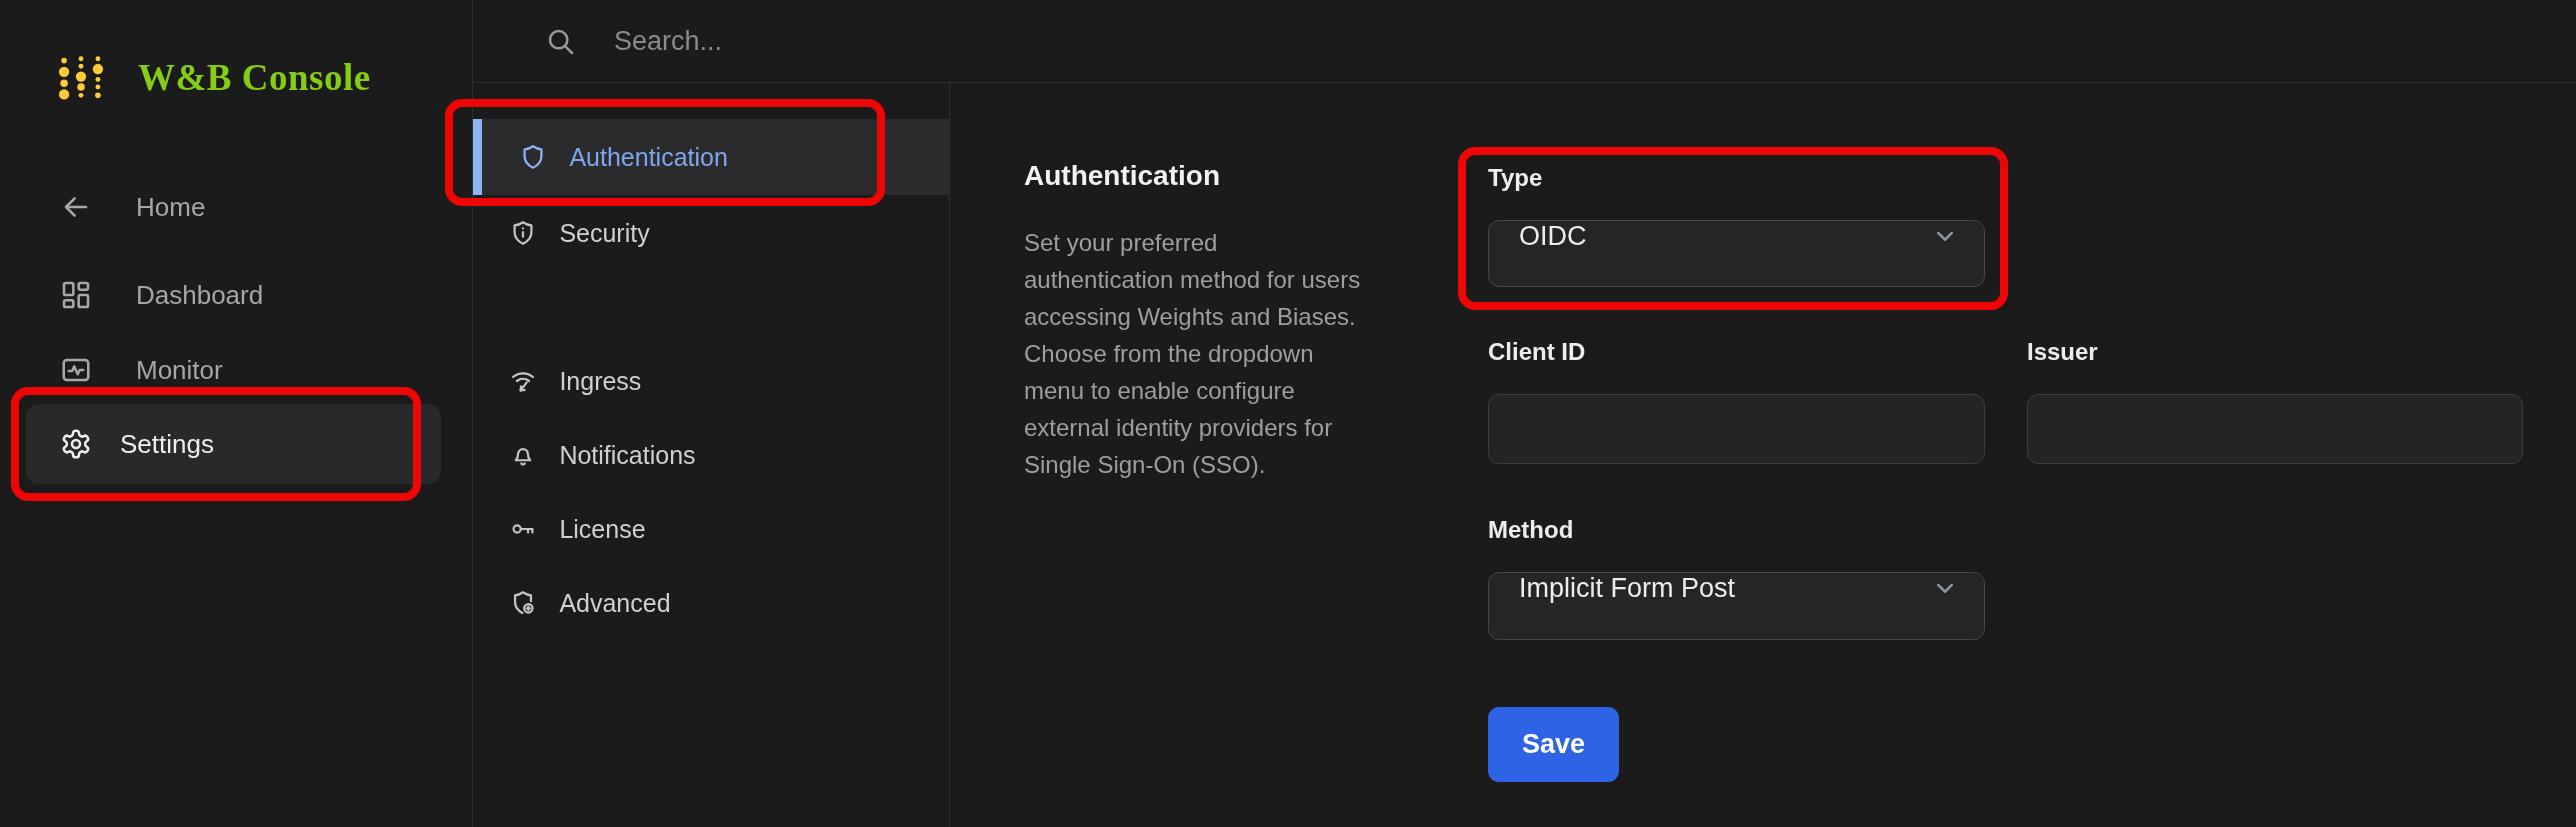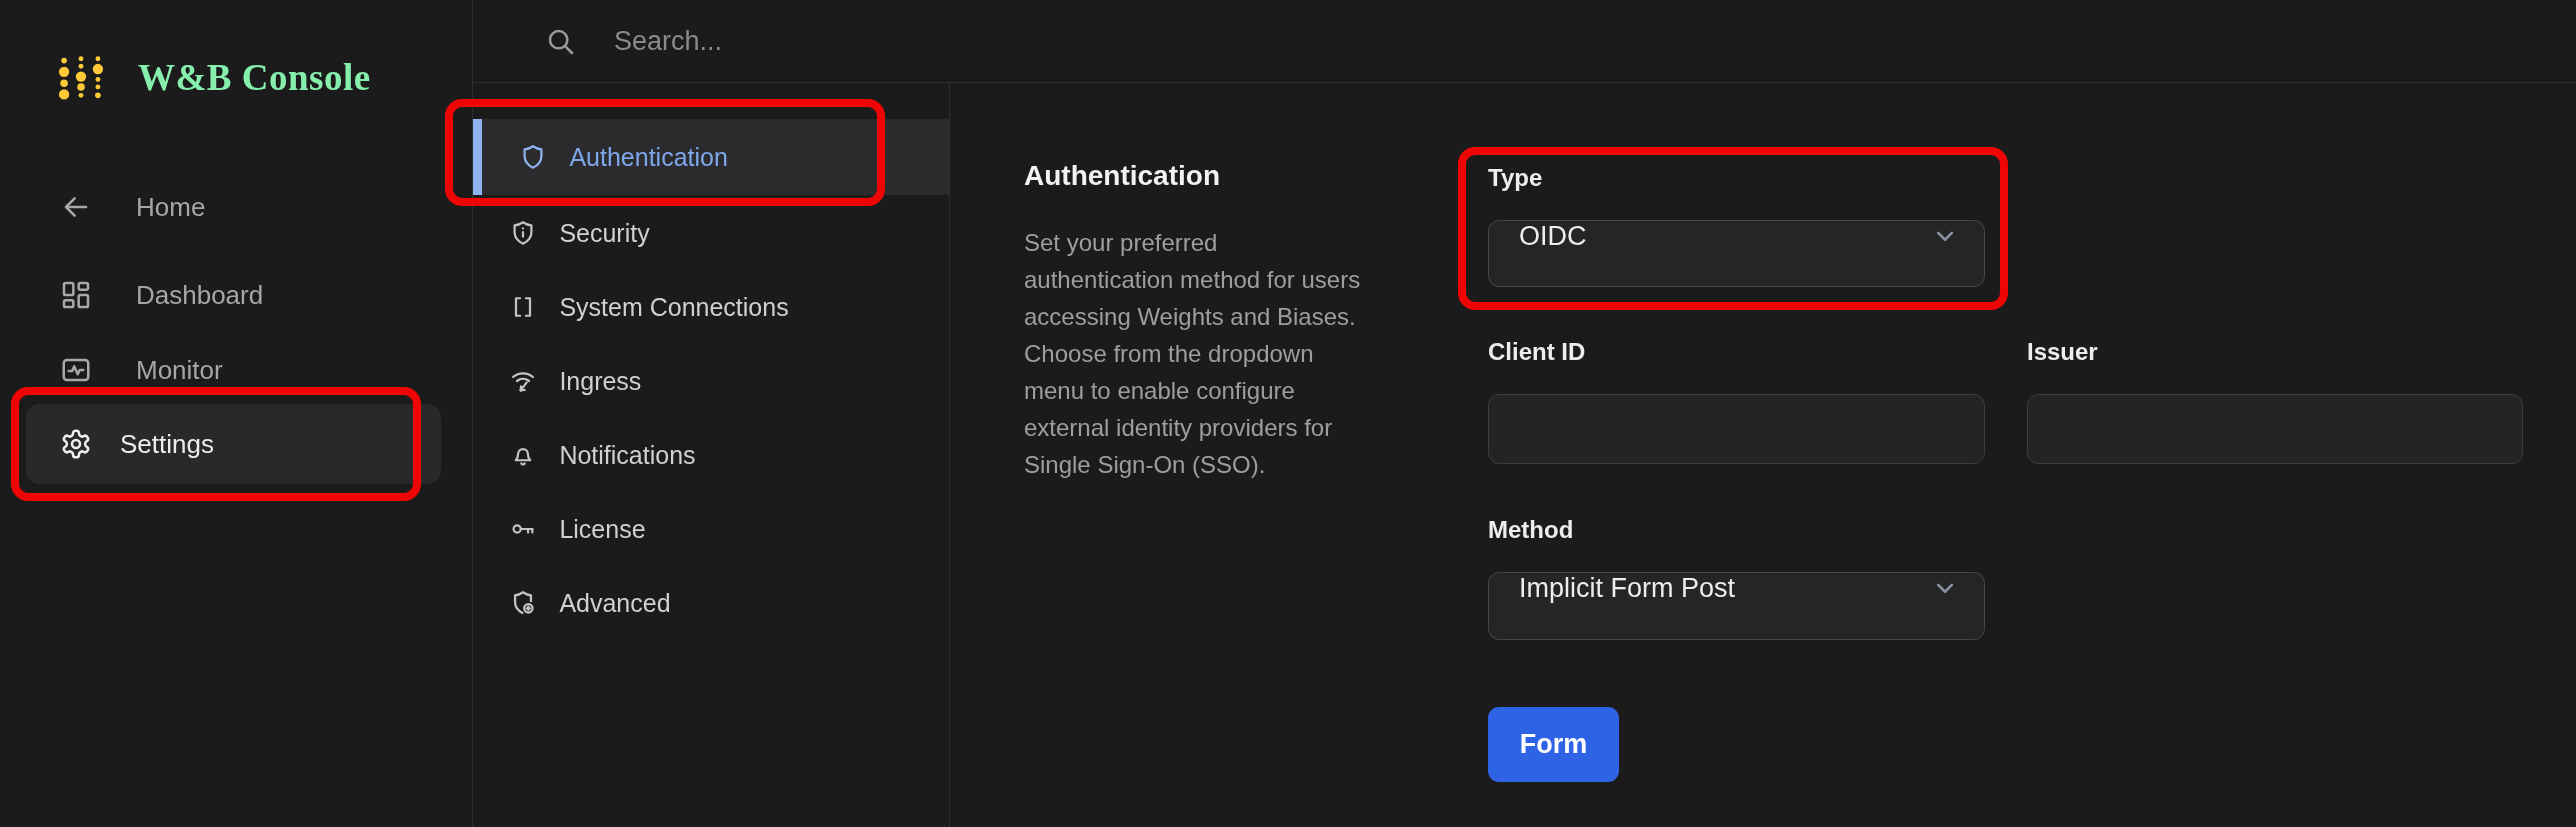--- a/index.html
+++ b/index.html
@@ -24,21 +24,21 @@
   html,body{margin:0;padding:0;background:#000;}
   .root{
     position:relative;width:2576px;height:828px;background:var(--bg);
     font-family:"Liberation Sans","DejaVu Sans",sans-serif;overflow:hidden;
   }
   svg{display:block;}
 
   
   .sidebar{position:absolute;left:0;top:0;width:472px;height:828px;border-right:0.9px solid var(--border);background:var(--bg);}
   .logo-row{position:absolute;left:56px;top:54px;display:flex;align-items:center;gap:32px;}
-  .logo-text{font-family:"Liberation Serif","DejaVu Serif",serif;font-weight:700;font-size:37px;color:#86efac;letter-spacing:0.5px;}
+  .logo-text{font-family:"Liberation Serif","DejaVu Serif",serif;font-weight:700;font-size:37px;color:#84cc16;letter-spacing:0.5px;}
   .nav-item{position:absolute;left:60px;display:flex;align-items:center;gap:44px;height:48px;color:var(--gray-nav);font-size:26px;cursor:pointer;}
   .nav-item .ico{width:32px;height:32px;color:#a8a8a8;flex:none;}
   .settings-band{position:absolute;left:26px;top:404px;width:415px;height:80px;background:#29292b;border-radius:13px;display:flex;align-items:center;gap:28px;padding-left:34px;box-sizing:border-box;color:var(--white);font-size:26px;cursor:pointer;}
   .settings-band .ico{width:32px;height:32px;color:var(--white);flex:none;}
 
   
   .topbar{position:absolute;left:473px;top:0;width:2103px;height:82px;border-bottom:0.9px solid var(--border);display:flex;align-items:center;background:var(--bg);}
   .topbar .search-ico{width:32px;height:32px;color:#9a9a9a;margin-left:71px;flex:none;}
   .search-input{margin-left:36px;width:653px;background:transparent;border:none;outline:none;color:#dddddd;font-size:27px;font-family:inherit;}
   .search-input::placeholder{color:#8b8b8b;}
@@ -147,27 +147,20 @@
 
     <div class="subnav-item" style="top:112px">
       <svg class="ico" viewBox="0 0 24 24" fill="none" stroke="currentColor" stroke-width="1.9" stroke-linecap="round" stroke-linejoin="round">
         <path d="M12 2.8c2.3 1.6 4.7 2.5 7.2 2.7v5.9c0 4.5-2.9 7.8-7.2 9.8-4.3-2-7.2-5.3-7.2-9.8V5.5c2.5-.2 4.9-1.1 7.2-2.7z"></path>
         <path d="M12 11.2v4"></path>
           <path d="M12 8.1v.01"></path>
       </svg>
       <span>Security</span>
     </div>
 
-    <div class="subnav-item" style="top:186px">
-      <svg class="ico" viewBox="0 0 24 24" fill="none" stroke="currentColor" stroke-width="1.9" stroke-linecap="round" stroke-linejoin="round">
-        <path d="M9.5 4.5H6v15h3.5"></path>
-          <path d="M14.5 4.5H18v15h-3.5"></path>
-      </svg>
-      <span>System Connections</span>
-    </div>
 
     <div class="subnav-item" style="top:260px">
       <svg class="ico" viewBox="0 0 24 24" fill="none" stroke="currentColor" stroke-width="1.9" stroke-linecap="round" stroke-linejoin="round">
         <path d="M3.5 8.6a13 13 0 0 1 17 0"></path>
           <path d="M6.8 12a8.5 8.5 0 0 1 10.4 0"></path>
         <path d="M15.2 13.2 10 20"></path>
           <path d="M10 20l.3-3.4"></path>
           <path d="M10 20l3.4-.3"></path>
       </svg>
       <span>Ingress</span>
@@ -221,21 +214,21 @@
     <input class="text-input" type="text" style="left: 2027px; top: 394px; width: 496px;" value="">
 
     <label class="field-label" style="left:1488px;top:516px">Method</label>
     <div class="dropdown" style="left:1488px;top:572px;height:68px">
       <span class="val">Implicit Form Post</span>
       <svg class="chev" viewBox="0 0 24 24" fill="none" stroke="currentColor" stroke-width="2" stroke-linecap="round" stroke-linejoin="round">
         <path d="M6.5 9.5 12 15l5.5-5.5"></path>
       </svg>
     </div>
 
-    <button class="save-btn">Form</button>
+    <button class="save-btn">Save</button>
   </main>
 
   <div class="annotation" style="left:11.2px;top:387px;width:410px;height:114px"></div>
   <div class="annotation" style="left:445px;top:99px;width:440px;height:107px"></div>
   <div class="annotation" style="left:1458px;top:147px;width:550px;height:163px"></div>
 
 </div>
 
 
 </body></html>

